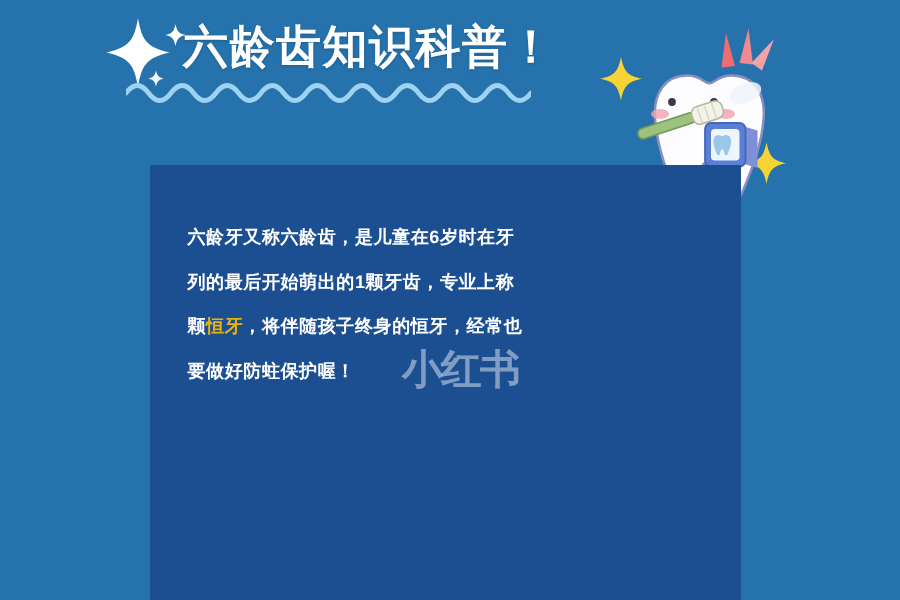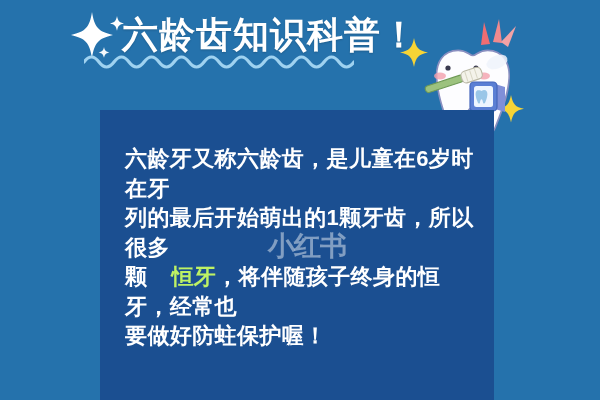--- a/index.html
+++ b/index.html
@@ -22,21 +22,21 @@
     position:absolute;
     left:66px; top:6px;
     width:330px; height:62px;
   }
   #sparkle-icon {
     position:absolute; left:0px; top:4px;
     width:66px; height:52px;
   }
   #title-text {
     position:absolute; left:56px; top:5px;
-    font-size:36px; font-weight:bold;
+    font-size:30px; font-weight:bold;
     color:#ffffff;
     letter-spacing:1px;
     white-space:nowrap;
     text-shadow:0 1px 2px rgba(0,0,0,.18);
   }
   #title-wave {
     position:absolute; left:18px; top:45px;
     width:270px; height:18px;
   }
 
@@ -53,21 +53,21 @@
     left:100px; top:110px;
     width:394px; height:290px;
     background:#1b4f91;
     z-index:3;
   }
   #body-text {
     position:absolute;
     left:25px; top:34px;
     width:350px;
     color:#ffffff;
-    font-size:22px;
+    font-size:12px;
     line-height:29.5px;
     font-weight:bold;
     letter-spacing:0.4px;
   }
   .hl { color:#c8392e; }
 
   
   #watermark {
     position:absolute;
     left:268px; top:228px;
@@ -139,23 +139,23 @@
       <path d="M115 74 l10 3 v25 l-10 -3 Z" fill="#7f8fd8"></path>
       <rect x="90" y="72" width="27" height="29" rx="4" fill="#5b7fd4" stroke="#4466bb" stroke-width="1.2"></rect>
       <rect x="94" y="76" width="19" height="21" rx="2.5" fill="#eef5ff"></rect>
       <path d="M99 80 c-2.4 0 -3.6 2 -3.4 4.6 c.2 3 1.4 6 2.2 8 c.4 1.2 1.8 1.3 2.1 .1 c.5 -1.9 .7 -3.4 1.6 -3.4 c.9 0 1.1 1.5 1.6 3.4 c.3 1.2 1.7 1.1 2.1 -.1 c.8 -2 2 -5 2.2 -8 c.2 -2.6 -1 -4.6 -3.4 -4.6 c-1.5 0 -1.9 .9 -2.5 .9 c-.6 0 -1 -.9 -2.5 -.9 Z" fill="#9ac6e8"></path>
     </g>
   </svg>
 
   <div id="content-panel" style="background: rgb(27, 79, 145);">
     <div id="body-text">
       <div>六龄牙又称六龄齿，是儿童在6岁时在牙</div>
-      <div>列的最后开始萌出的1颗牙齿，所以很多</div>
+      <div>列的最后开始萌出的1颗牙齿，专业上称</div>
       <div>
-        <span>颗</span><span class="hl" style="color: #bef264; padding-left: 24px;">恒牙</span><span>，将伴随孩子终身的恒牙，经常也</span>
+        <span>颗</span><span class="hl" style="color: #eab308;">恒牙</span><span>，将伴随孩子终身的恒牙，经常也</span>
       </div>
       <div>要做好防蛀保护喔！</div>
     </div>
   </div>
 
   <div id="watermark">小红书</div>
 
 </div>
 
 </body></html>

